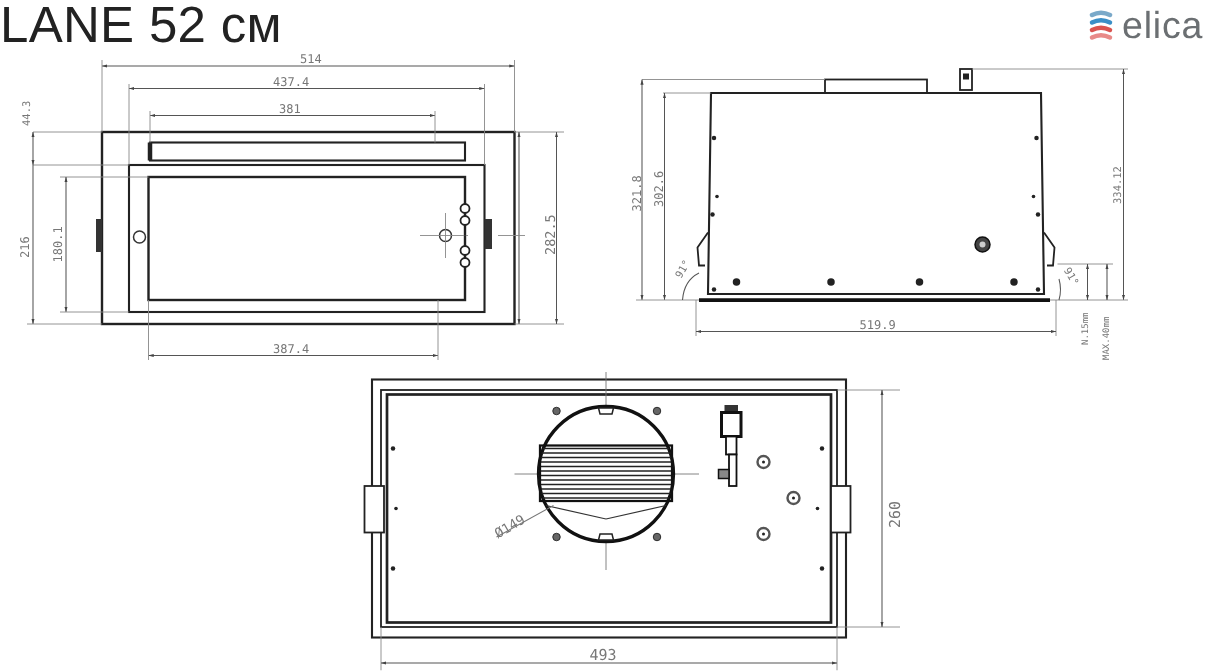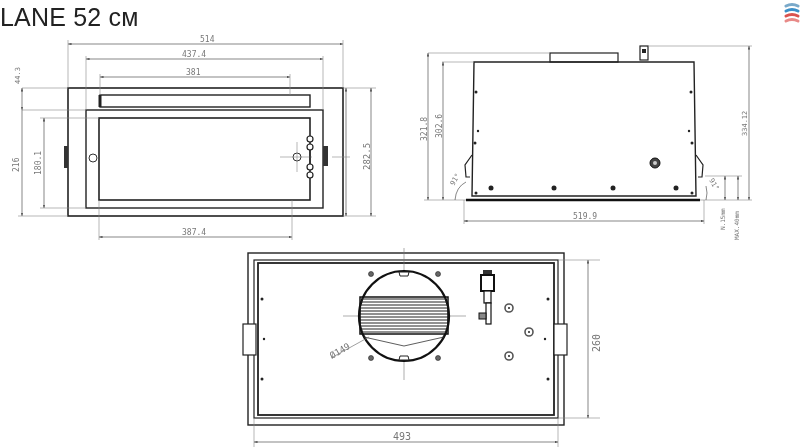--- a/index.html
+++ b/index.html
@@ -1,34 +1,35 @@
 <!DOCTYPE html>
 <html><head>
 <meta charset="utf-8">
 <style>
   html, body { margin: 0; padding: 0; background: #ffffff; }
   body { width: 806px; height: 447px; position: relative; overflow: hidden; font-family: "DejaVu Sans", sans-serif; }
-  .title { position: absolute; left: 0; top: 0; font-family: "Liberation Sans", sans-serif; font-size: 25px; color: #222; line-height: 34px; letter-spacing: 0.2px; }
+  .title { position: absolute; left: 0; top: 0; font-family: "Liberation Sans", sans-serif; font-size: 34px; color: #222; line-height: 34px; letter-spacing: 0.2px; }
   .logo { position: absolute; right: 4px; top: 2px; display: flex; align-items: center; gap: 4px; }
   .logo-text { font-family: "Liberation Sans", sans-serif; font-size: 25px; color: #6b6f72; letter-spacing: 0.5px; line-height: 30px; }
   svg.drawing { position: absolute; left: 0; top: 0; }
   .dim { font-family: "DejaVu Sans Mono", monospace; fill: #777; }
 </style>
 </head>
 <body>
 
 <div class="title">LANE 52 см</div>
 
 <div class="logo">
   <svg width="20" height="22" viewBox="0 0 20 22">
     <path d="M4 4 Q10 1 16 4" stroke="#7aa9c9" stroke-width="3" fill="none" stroke-linecap="round"></path>
     <path d="M4 9 Q10 6 16 9" stroke="#3a8fc7" stroke-width="3" fill="none" stroke-linecap="round"></path>
     <path d="M4 14 Q10 11 16 14" stroke="#d9534f" stroke-width="3" fill="none" stroke-linecap="round"></path>
     <path d="M4 19 Q10 16 16 19" stroke="#e88a88" stroke-width="3" fill="none" stroke-linecap="round"></path>
   </svg>
+  <span class="logo-text">elica</span>
 </div>
 
 <svg class="drawing" width="806" height="447" viewBox="0 0 806 447">
   <defs>
     <marker id="arr" viewBox="0 0 10 10" refX="10" refY="5" markerWidth="5" markerHeight="5" orient="auto-start-reverse">
       <path d="M0,2 L10,5 L0,8 z" fill="#444"></path>
     </marker>
   </defs>
 
   <g>

